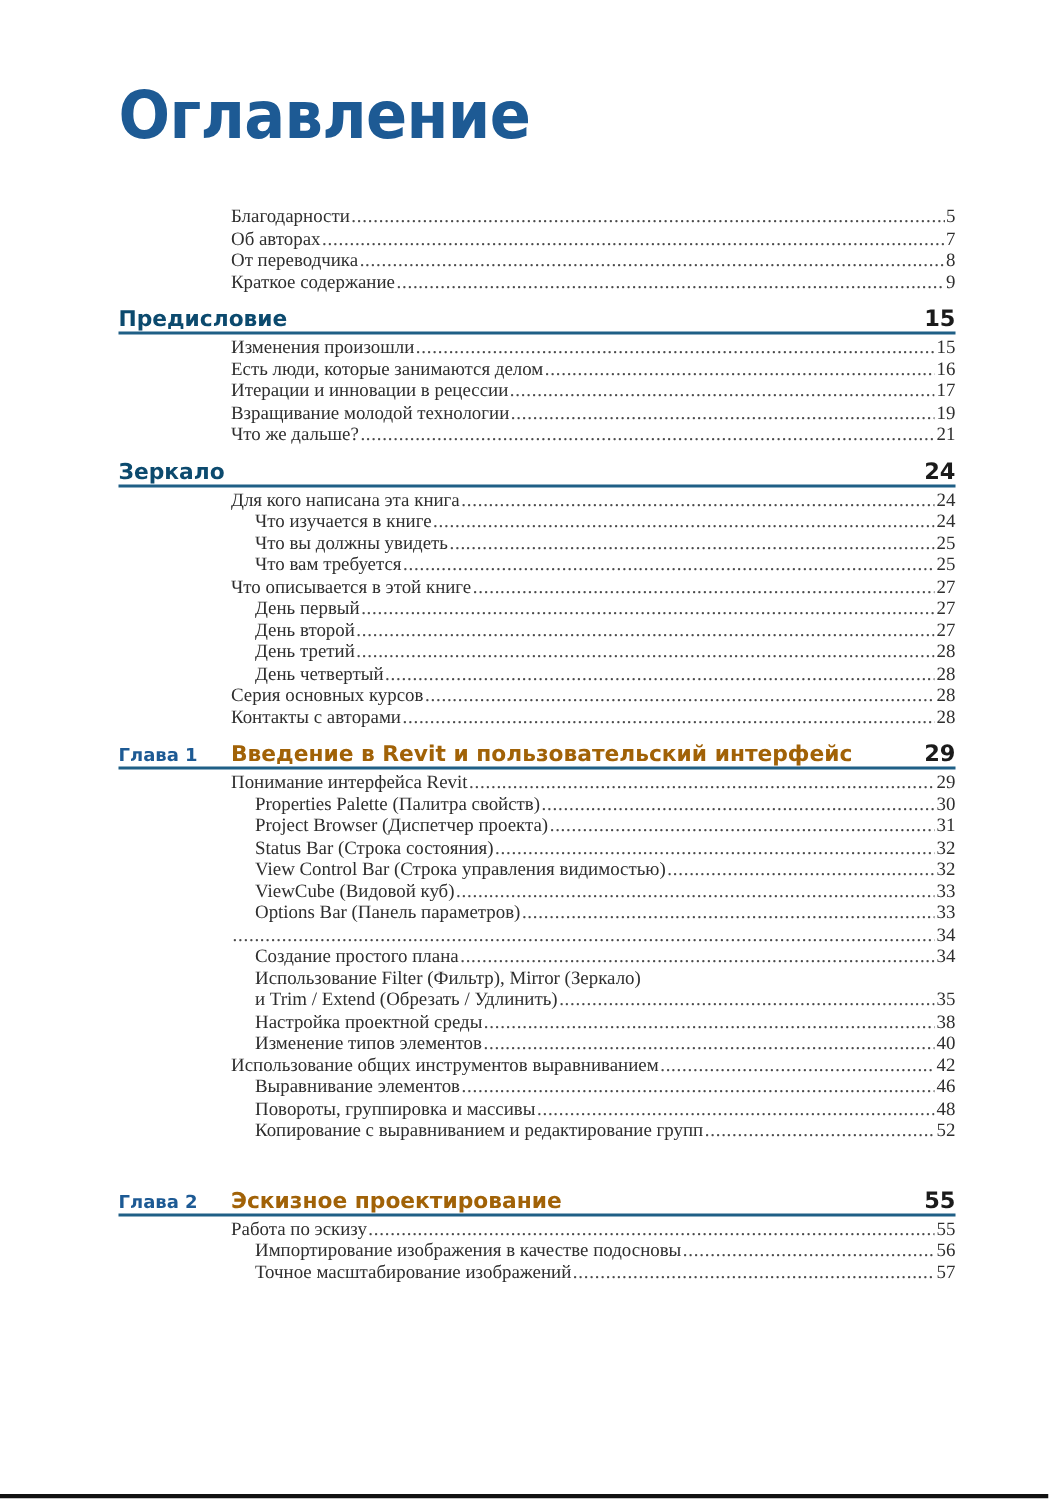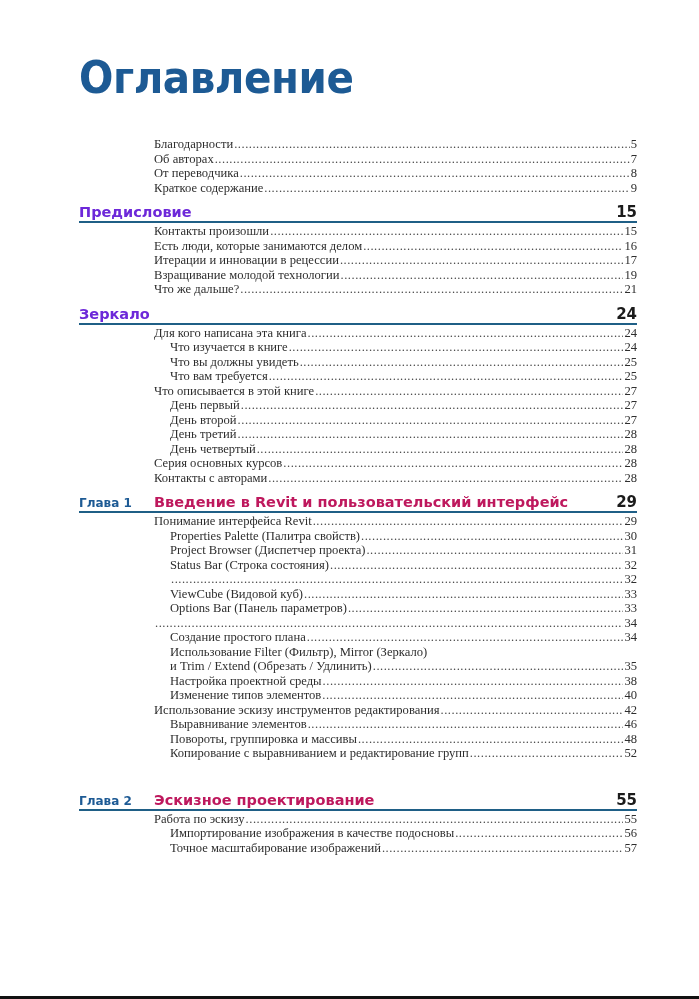--- a/index.html
+++ b/index.html
@@ -82,24 +82,24 @@
     }
     .section-header .chapter-no {
       width: 75px;
       flex: 0 0 75px;
       color: #1d5a94;
       font-size: 12px;
     }
     .section-header .title {
       flex: 1 1 auto;
       font-size: 14.5px;
-      color: #be185d;
+      color: #a16207;
     }
     .section-header.plain .title {
-      color: #6d28d9;
+      color: #0c4a6e;
     }
     .section-header .page {
       flex: 0 0 auto;
       font-size: 15px;
       color: #1b1b1b;
     }
     .bottom-rule {
       position: absolute;
       left: 0;
       right: 0;
@@ -139,21 +139,21 @@
   </div>
 
   <div class="section">
     <div class="section-header plain">
       <span class="chapter-no"></span>
       <span class="title" style="margin-left:-75px">Предисловие</span>
       <span class="page">15</span>
     </div>
     <div class="entries">
       <div class="entry">
-          <span class="label">Контакты произошли</span>
+          <span class="label">Изменения произошли</span>
           <span class="dots"></span>
           <span class="page">15</span>
         </div>
       <div class="entry">
           <span class="label">Есть люди, которые занимаются делом</span>
           <span class="dots"></span>
           <span class="page">16</span>
         </div>
       <div class="entry">
           <span class="label">Итерации и инновации в рецессии</span>
@@ -259,20 +259,21 @@
           <span class="label">Project Browser (Диспетчер проекта)</span>
           <span class="dots"></span>
           <span class="page">31</span>
         </div>
       <div class="entry l2">
           <span class="label">Status Bar (Строка состояния)</span>
           <span class="dots"></span>
           <span class="page">32</span>
         </div>
       <div class="entry l2">
+          <span class="label">View Control Bar (Строка управления видимостью)</span>
           <span class="dots"></span>
           <span class="page">32</span>
         </div>
       <div class="entry l2">
           <span class="label">ViewCube (Видовой куб)</span>
           <span class="dots"></span>
           <span class="page">33</span>
         </div>
       <div class="entry l2">
           <span class="label">Options Bar (Панель параметров)</span>
@@ -300,21 +301,21 @@
           <span class="label">Настройка проектной среды</span>
           <span class="dots"></span>
           <span class="page">38</span>
         </div>
       <div class="entry l2">
           <span class="label">Изменение типов элементов</span>
           <span class="dots"></span>
           <span class="page">40</span>
         </div>
       <div class="entry">
-          <span class="label">Использование эскизу инструментов редактирования</span>
+          <span class="label">Использование общих инструментов выравниванием</span>
           <span class="dots"></span>
           <span class="page">42</span>
         </div>
       <div class="entry l2">
           <span class="label">Выравнивание элементов</span>
           <span class="dots"></span>
           <span class="page">46</span>
         </div>
       <div class="entry l2">
           <span class="label">Повороты, группировка и массивы</span>

